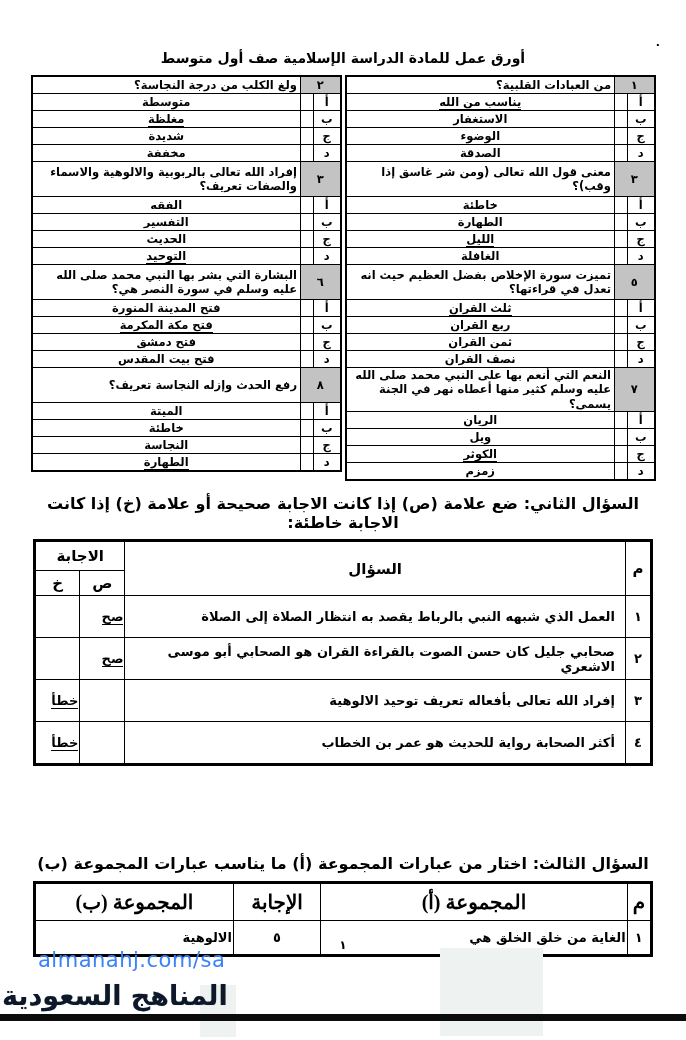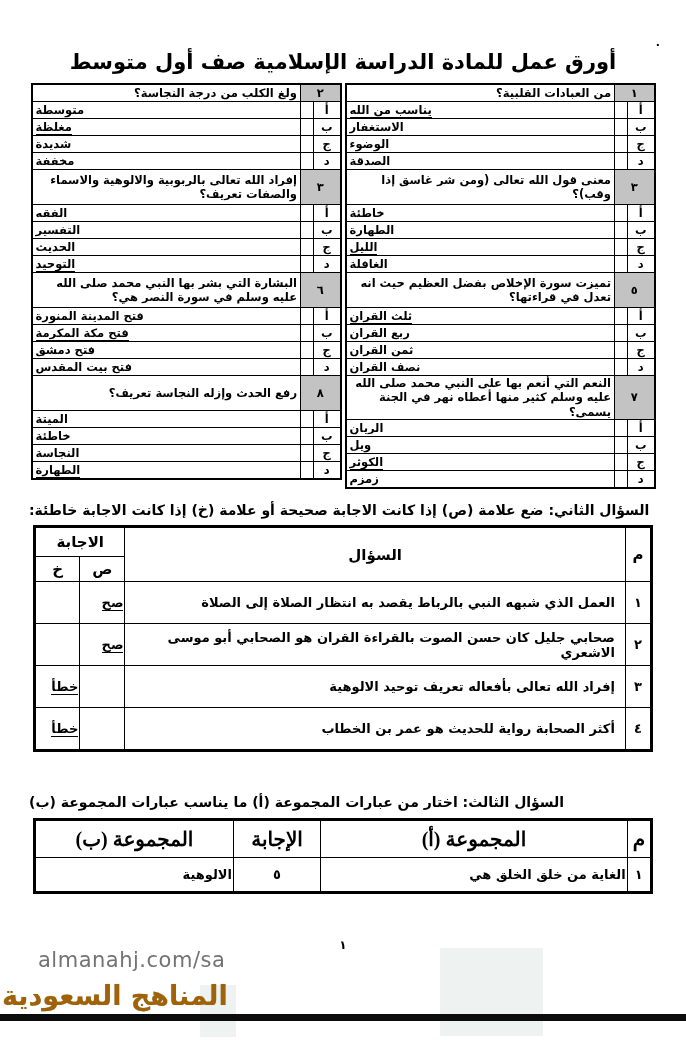--- a/index.html
+++ b/index.html
@@ -3,51 +3,51 @@
 <meta charset="utf-8">
 <style>
   html,body{margin:0;padding:0;}
   body{
     width:686px;height:1040px;background:#ffffff;position:relative;overflow:hidden;
     font-family:"DejaVu Sans","Liberation Sans",sans-serif;color:#000;
   }
   .page{width:686px;height:1040px;position:relative;}
   .corner-dot{position:absolute;top:36px;right:26px;font-size:11px;font-weight:bold;}
   .title{
-    margin:0;padding-top:50px;text-align:center;font-size:21px;font-weight:bold;
+    margin:0;padding-top:50px;text-align:center;font-size:14px;font-weight:bold;
     letter-spacing:-0.5px;
   }
   
   .mcq{
     direction:rtl;display:flex;gap:3px;width:625px;margin:9px auto 0 auto;
     align-items:flex-start;
   }
   table.half{
     border-collapse:collapse;width:311px;table-layout:fixed;
     border:2.5px solid #000;
   }
   table.half td{
     border:1.5px solid #000;padding:0 3px;font-size:11.5px;font-weight:bold;
     line-height:1.25;vertical-align:middle;
   }
   td.num{background:#c3c3c3;text-align:center;font-size:12px;}
   td.qtext{text-align:right;border-radius:6px;}
   td.letter{text-align:center;font-size:12px;}
   td.chk{padding:0;}
-  td.ansx{text-align:left;}
+  td.ansx{text-align:center;}
   tr.q-row td{height:34px;}
   tr.q-row.short td{height:16px;}
   tr.ans-row td{height:16px;}
   col.c-letter{width:27px;}
   col.c-chk{width:13px;}
   .u{border-bottom:1.6px solid #000;padding-bottom:0px;}
   
   .sec-heading{
-    direction:rtl;width:628px;margin:13px auto 0 auto;text-align:left;
-    font-size:14px;font-weight:bold;
+    direction:rtl;width:628px;margin:13px auto 0 auto;text-align:center;
+    font-size:16px;font-weight:bold;
   }
   
   table.tf{
     direction:rtl;border-collapse:collapse;width:620px;margin:7px auto 0 auto;
     border:3px solid #000;table-layout:fixed;
   }
   table.tf th,table.tf td{border:1.5px solid #000;font-weight:bold;}
   table.tf th{font-size:15px;}
   .tf-col-m{width:26px;}
   .tf-col-q{width:498px;}
@@ -71,34 +71,34 @@
   }
   table.match tbody td{height:31px;font-size:13px;font-weight:bold;}
   .m-col-m{width:24px;}
   .m-col-a{width:302px;}
   .m-col-ans{width:86px;}
   .m-col-b{width:196px;}
   td.m-num{text-align:center;}
   td.m-a{text-align:right;padding-left:6px;}
   td.m-ans{text-align:center;font-size:14px;}
   td.m-b{text-align:right;padding-left:8px;}
-  .s3{margin-top:42px;}
+  .s3{margin-top:88px;}
   
   .page-num{position:absolute;top:938px;left:0;width:100%;text-align:center;
     font-size:12px;font-weight:bold;}
   .wm-block{position:absolute;background:#eef2f0;}
   .wm-block-1{left:440px;top:948px;width:103px;height:88px;}
   .wm-block-2{left:200px;top:985px;width:36px;height:52px;}
   .wm-url{
-    position:absolute;left:38px;top:948px;font-size:21px;color:#737373;
+    position:absolute;left:38px;top:948px;font-size:21px;color:#3b82f6;
     font-weight:normal;letter-spacing:0.5px;
   }
   .wm-brand{
     position:absolute;left:2px;top:980px;direction:rtl;font-size:27px;font-weight:bold;
-    color:#a16207;text-shadow:0 0 1px #9fbfb4;
+    color:#0f172a;text-shadow:0 0 1px #9fbfb4;
   }
   .bottom-bar{position:absolute;left:0;top:1014px;width:686px;height:7px;background:#0c0c0c;}
 </style>
 </head>
 <body>
 
 <div class="page">
 
   <div class="corner-dot">.</div>
 

